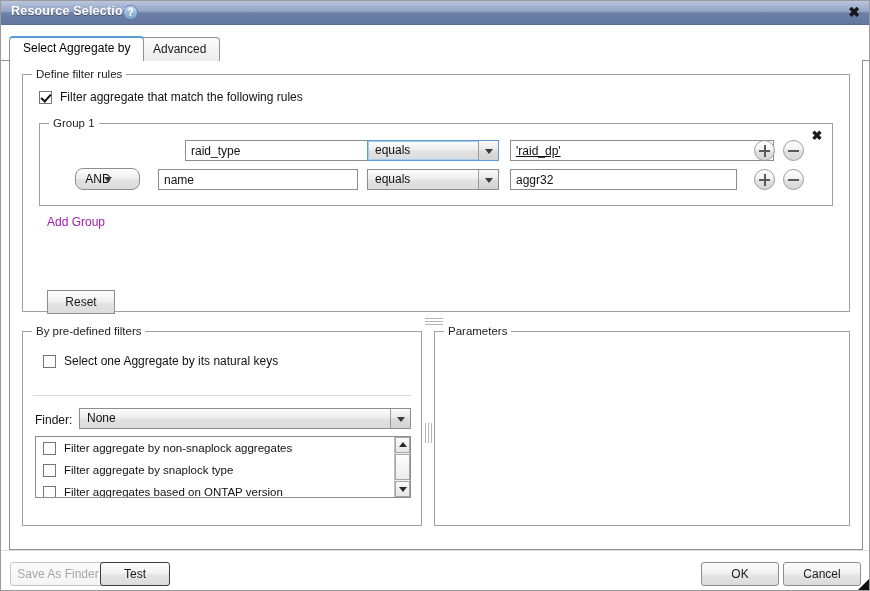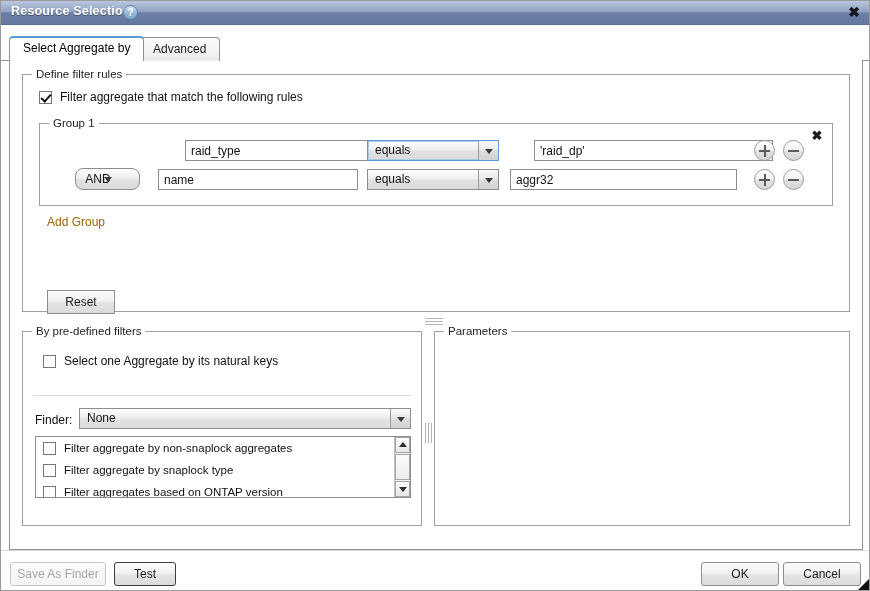--- a/index.html
+++ b/index.html
@@ -306,21 +306,21 @@
     font-weight: bold;
     line-height: 14px;
     text-align: center;
     color: #1b1b1b;
     cursor: pointer;
   }
 
   
   .link {
     position: absolute;
-    color: #a16207;
+    color: #a21caf;
     font-size: 12px;
     cursor: pointer;
   }
 
   
   .pbtn {
     position: absolute;
     box-sizing: border-box;
     height: 24px;
     border: 1px solid #8d8d8d;
@@ -484,21 +484,21 @@
         <div class="legend">Group 1</div>
         <div class="group-close" style="right:8px; top:5px;">✖</div>
 
         <input class="tinput" style="left: 118px; top: 16px; width: 200px; margin-left: 27px;" value="raid_type">
         <div class="combo focused" style="left:327px; top:16px; width:132px;">
           <span class="combo-text">equals</span>
           <span class="combo-arrowbox">
               <i class="arrow-down"></i>
             </span>
         </div>
-        <input class="tinput" style="left: 494px; top: 16px; width: 239px;" value="'raid_dp'">
+        <input class="tinput" style="left: 470px; top: 16px; width: 264px; text-decoration: underline;" value="'raid_dp'">
         <div class="circbtn plus" style="left:714px; top:16px;"></div>
         <div class="circbtn" style="left:743px; top:16px;"></div>
 
         <div class="andbtn" style="left:35px; top:44px; width:65px;border-radius:8px;">
           <span class="and-text">AND</span>
           <span class="combo-arrowbox"><i class="arrow-down"></i></span>
         </div>
         <input class="tinput" style="left: 118px; top: 45px; width: 200px;" value="name">
         <div class="combo" style="left:327px; top:45px; width:132px;">
           <span class="combo-text">equals</span>
@@ -576,19 +576,19 @@
     </div>
 
     <div class="fieldset" id="parameters">
       <div class="legend">Parameters</div>
     </div>
 
   </div>
 
   <div class="bottombar">
     <div class="pbtn disabled" style="left:9px; top:11px; width:96px;">Save As Finder</div>
-    <div class="pbtn focused" style="left:113px; top:11px; width:62px;">Test</div>
+    <div class="pbtn focused" style="left:99px; top:11px; width:70px;">Test</div>
     <div class="pbtn" style="left:700px; top:11px; width:78px;">OK</div>
     <div class="pbtn" style="left:782px; top:11px; width:78px;">Cancel</div>
     <div class="resize-grip"></div>
   </div>
 
 </div>
 
 </body></html>

